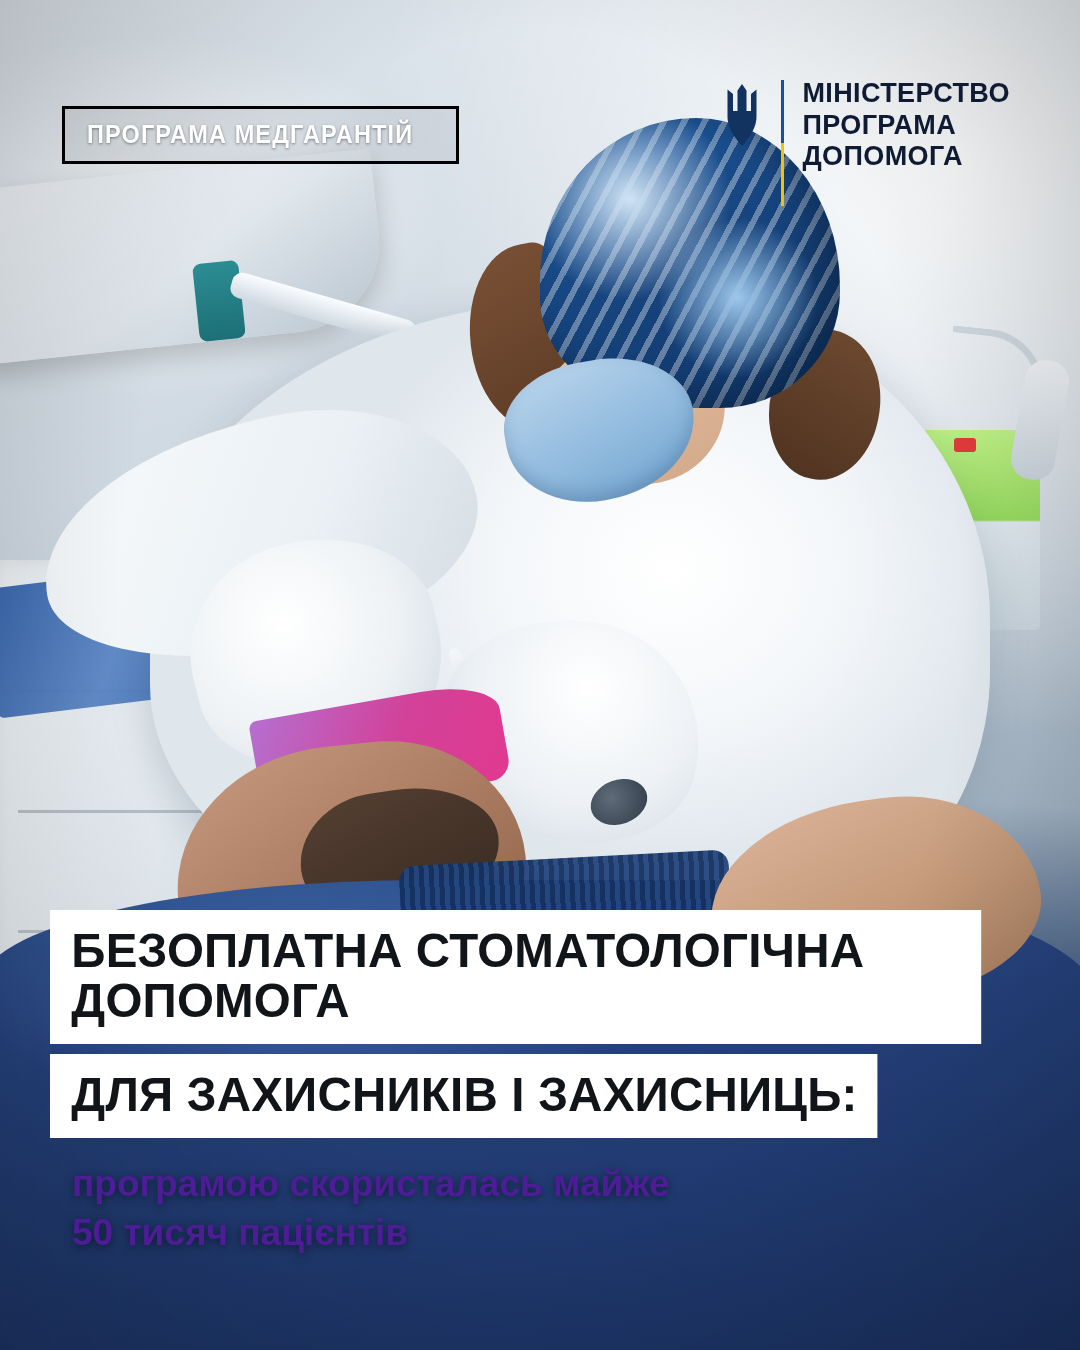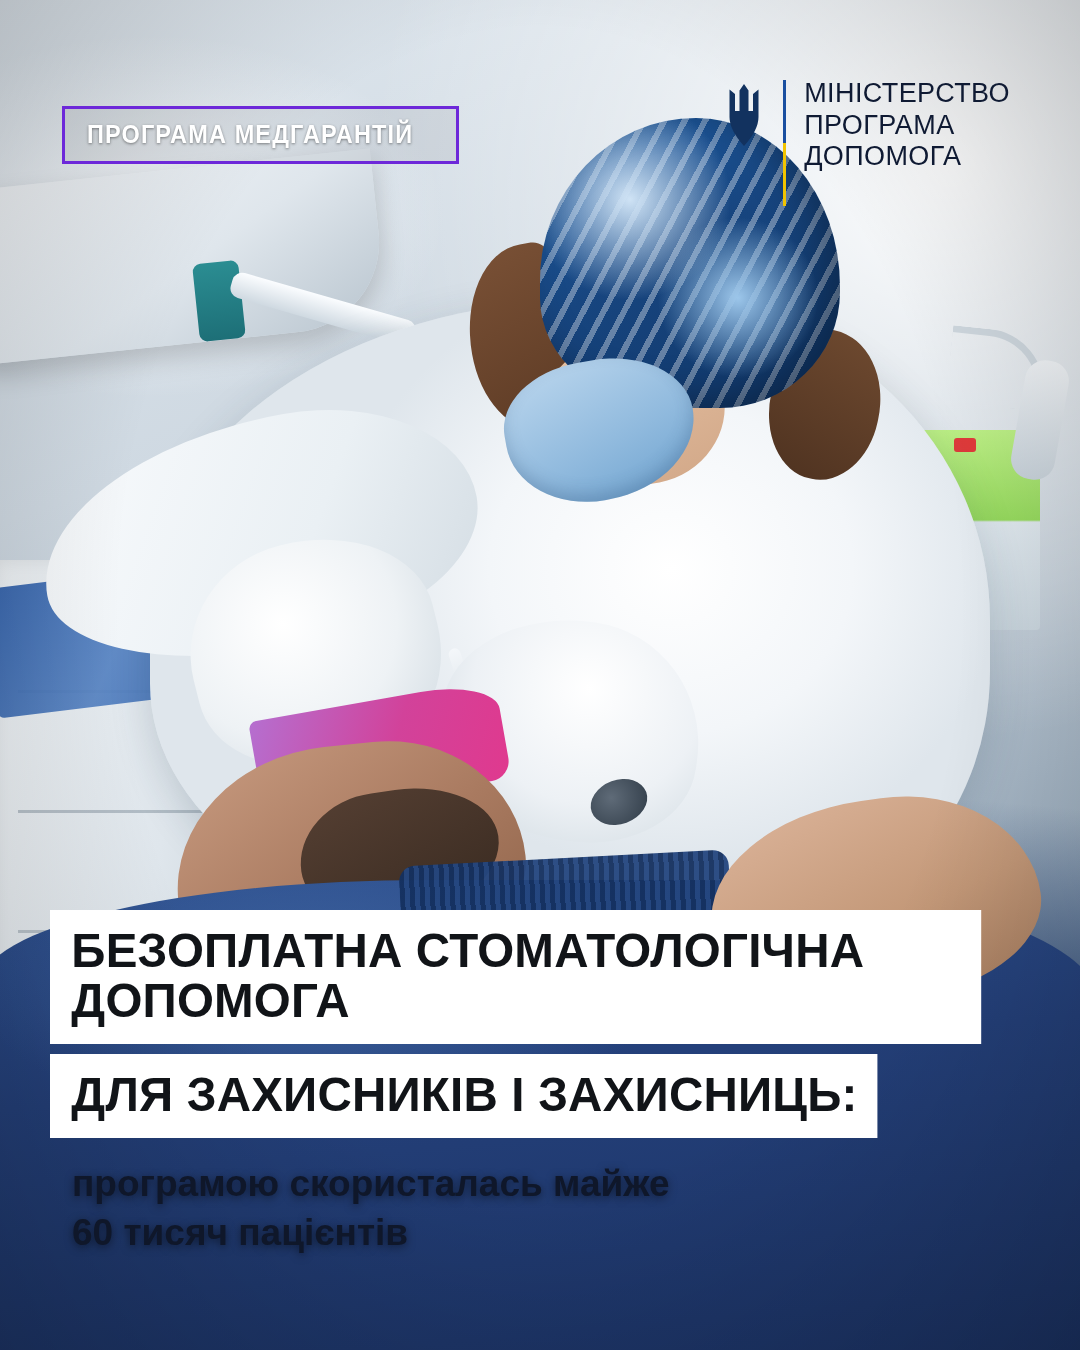--- a/index.html
+++ b/index.html
@@ -266,21 +266,21 @@
   }
   .vignette {
     position: absolute; inset: 0;
     background: radial-gradient(ellipse at 50% 45%, rgba(0,0,0,0) 55%, rgba(0,0,0,0.22) 100%);
   }
 
   
   .badge {
     position: absolute;
     left: 62px; top: 106px;
-    border: 3px solid #6d28d9;
+    border: 3px solid #000000;
     padding: 13px 22px 14px 22px;
     background: rgba(0,0,0,0.06);
   }
   .badge span {
     color: #ffffff;
     font-weight: 700;
     font-size: 25px;
     letter-spacing: 1.2px;
     line-height: 1;
     text-shadow: 0 1px 3px rgba(0,0,0,0.45);
@@ -303,21 +303,21 @@
     margin-top: 6px;
   }
   .logo-divider {
     width: 3px;
     height: 126px;
     background: linear-gradient(180deg, #1a4fa0 0%, #1a4fa0 50%, #f2c400 50%, #f2c400 100%);
     margin-top: 2px;
   }
   .logo-text {
     color: #0f1a33;
-    font-weight: 400;
+    font-weight: 700;
     font-size: 27px;
     line-height: 1.17;
     letter-spacing: 0.4px;
   }
   .logo-text div { white-space: nowrap; }
 
   .headline-wrap {
     position: absolute;
     left: 50px; bottom: 92px;
     width: 960px;
@@ -330,21 +330,21 @@
     font-size: 49px;
     line-height: 1.02;
     padding: 16px 20px 18px 22px;
     letter-spacing: 0.2px;
     margin-bottom: 10px;
     transform: scaleX(0.97);
     transform-origin: left center;
   }
   .hl2 { margin-bottom: 22px; }
   .sub {
-    color: #0f172a;
+    color: #4c1d95;
     font-size: 37px;
     font-weight: 700;
     line-height: 1.32;
     padding-left: 22px;
     text-shadow: 0 2px 8px rgba(0,0,0,0.5);
   }
 </style>
 </head>
 <body>
 
@@ -395,16 +395,16 @@
       <div>МІНІСТЕРСТВО</div>
       <div>ПРОГРАМА</div>
       <div>ДОПОМОГА</div>
     </div>
   </div>
 
   <div class="headline-wrap">
     <div class="hl hl1">БЕЗОПЛАТНА СТОМАТОЛОГІЧНА ДОПОМОГА</div>
     <div class="hl hl2">ДЛЯ ЗАХИСНИКІВ І ЗАХИСНИЦЬ:</div>
     <div class="sub">програмою скористалась майже</div>
-    <div class="sub">60 тисяч пацієнтів</div>
+    <div class="sub">50 тисяч пацієнтів</div>
   </div>
 
 </div>
 
 </body></html>

